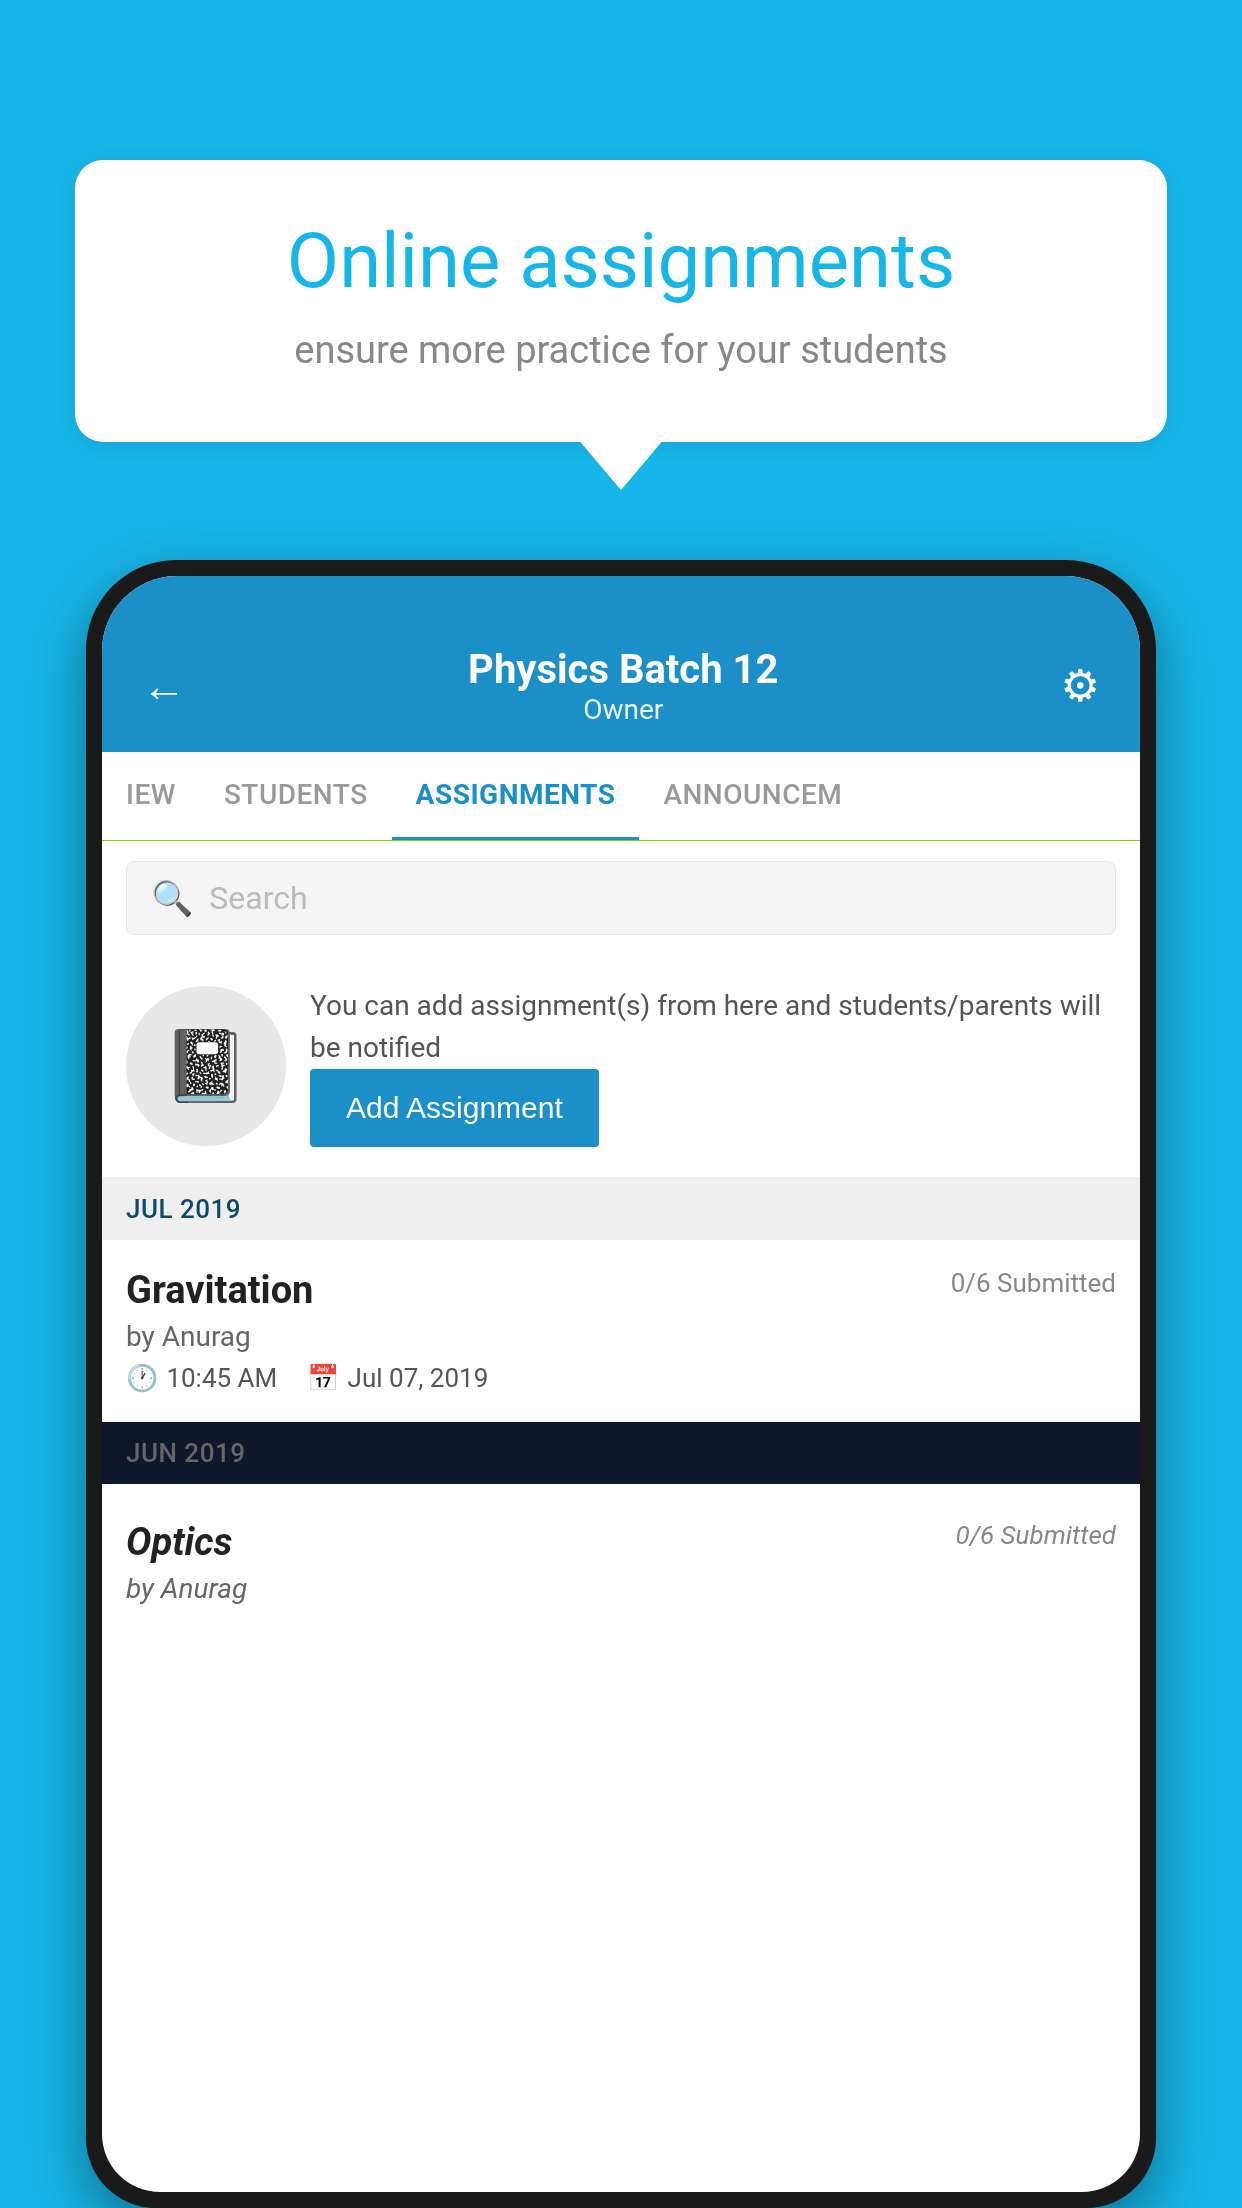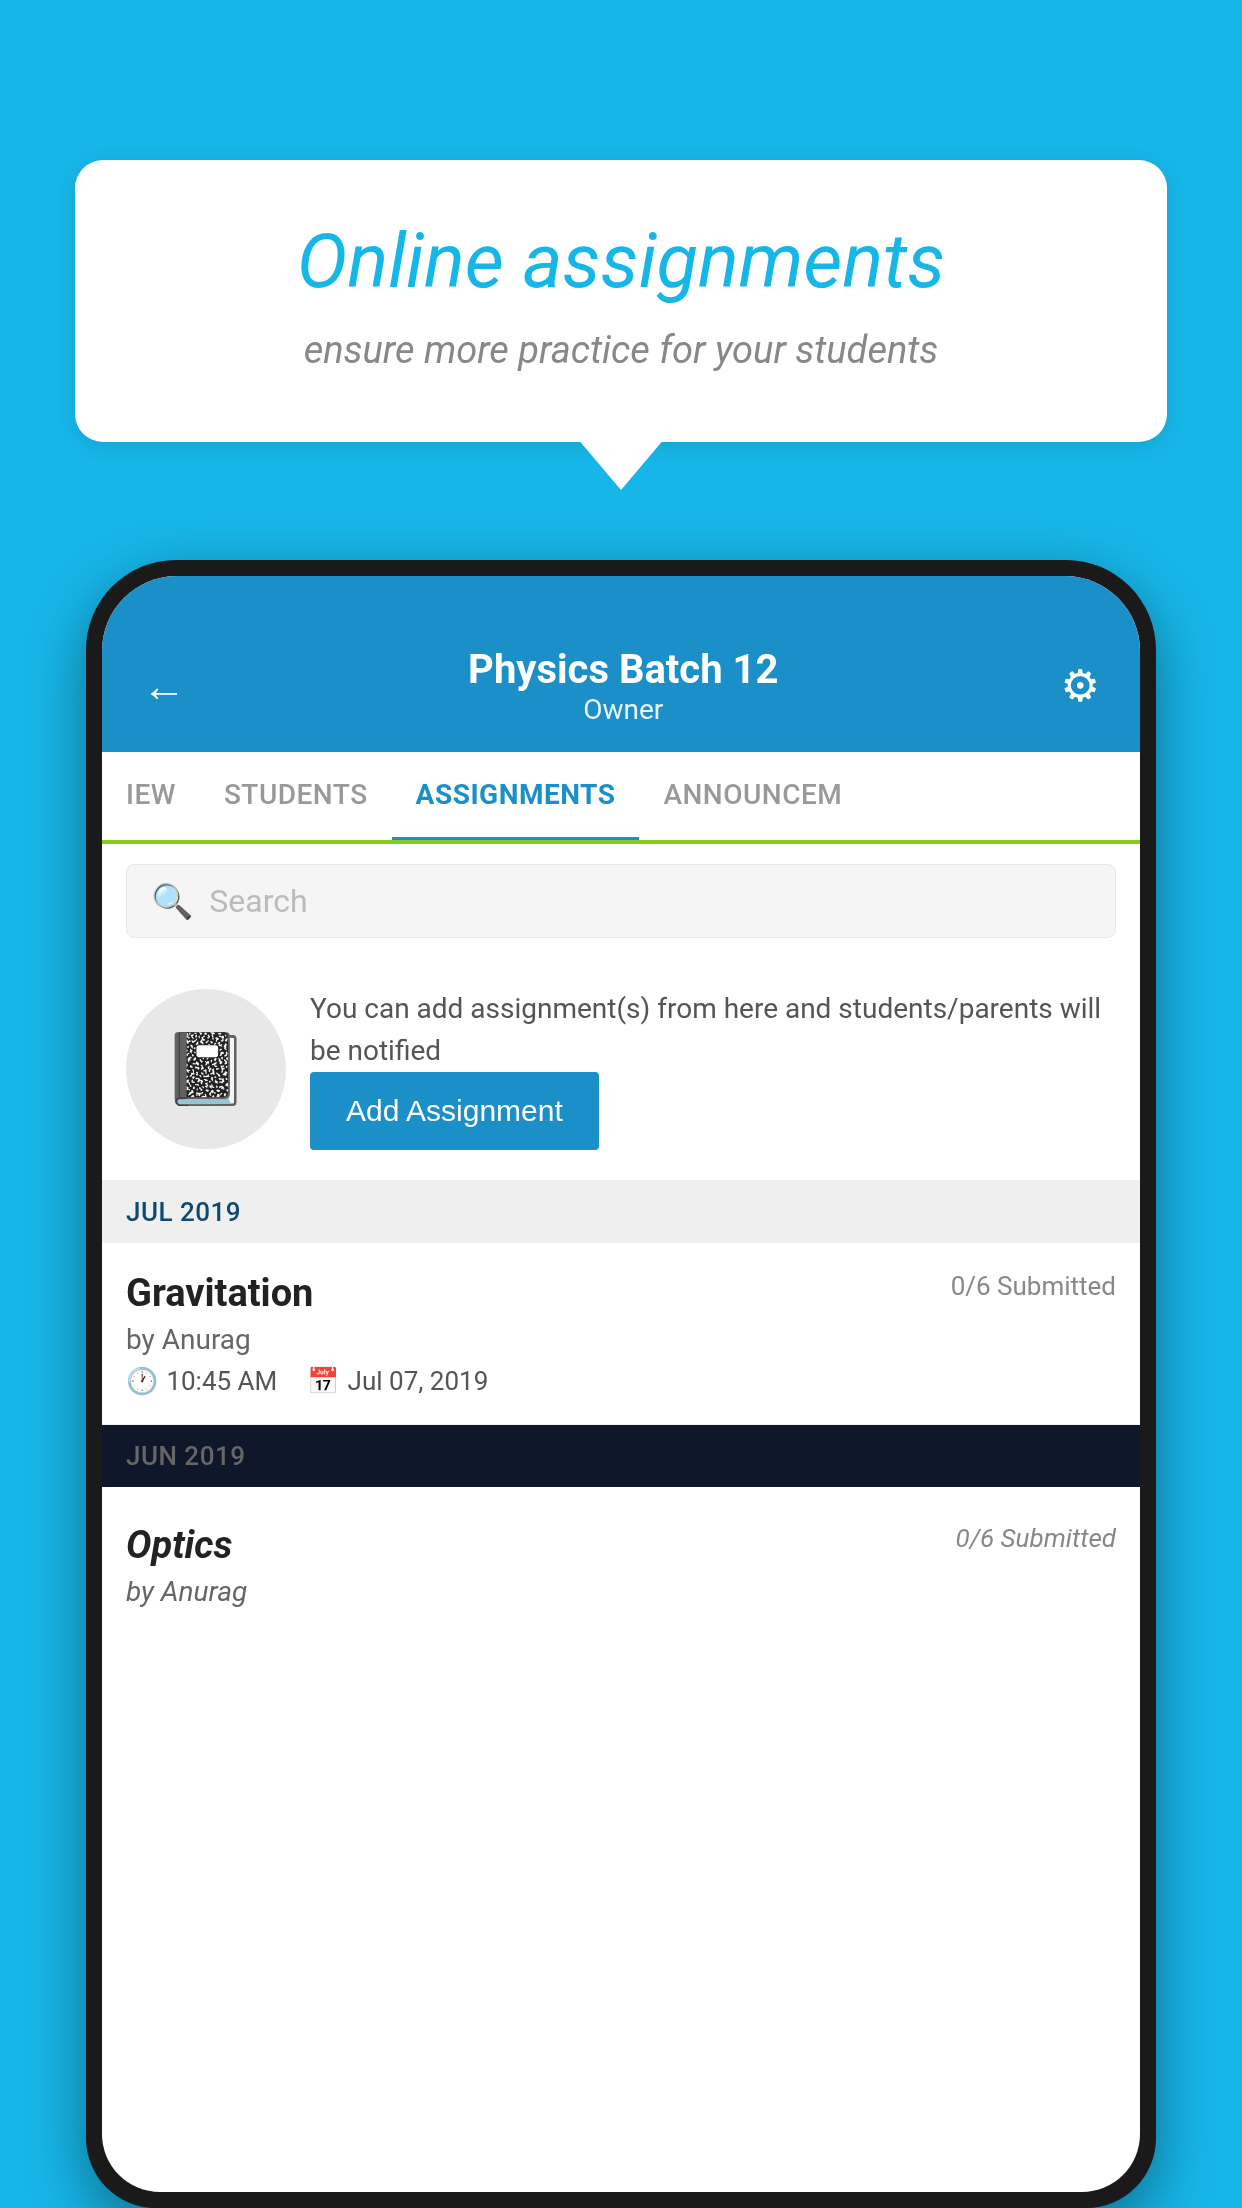--- a/index.html
+++ b/index.html
@@ -12,21 +12,20 @@
       overflow: hidden;
       position: relative;
     }
 
     
     .speech-bubble-container {
       position: absolute;
       top: 160px;
       left: 75px;
       right: 75px;
-      font-style: italic;
     }
 
     .speech-bubble {
       background: white;
       border-radius: 28px;
       padding: 60px 70px 70px 70px;
       position: relative;
       box-shadow: 0 4px 20px rgba(0,0,0,0.1);
     }
 
@@ -168,21 +167,21 @@
 
     .header-gear {
       color: white;
       font-size: 44px;
       cursor: pointer;
     }
 
     
     .tabs-container {
       display: flex;
-      border-bottom: 4px solid #84cc16;
+      border-bottom: 1px solid #84cc16;
       background: white;
       overflow: hidden;
     }
 
     .tab {
       padding: 26px 24px;
       font-size: 28px;
       font-weight: 500;
       color: #999;
       letter-spacing: 0.5px;

